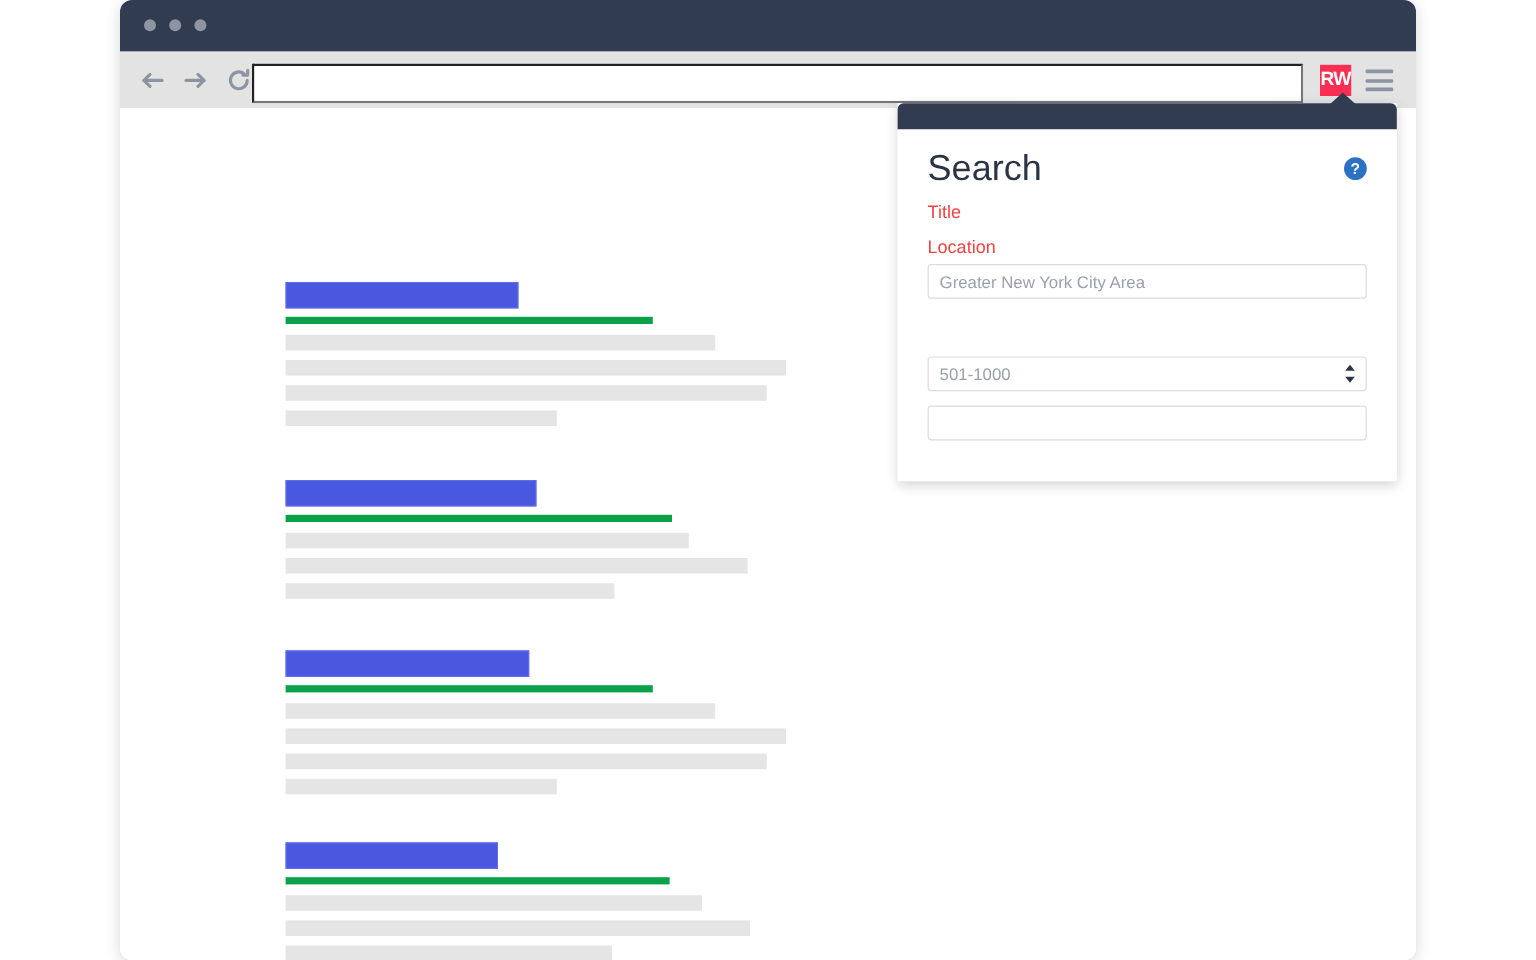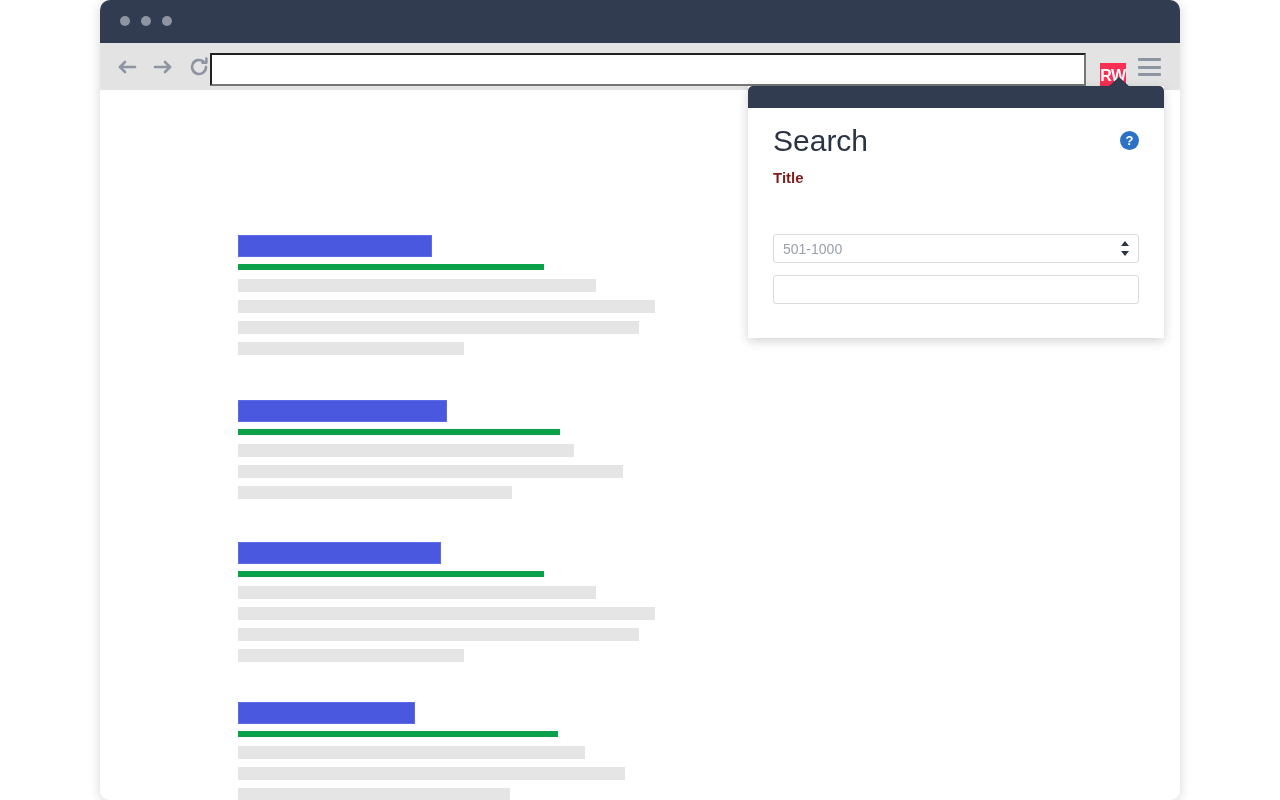--- a/index.html
+++ b/index.html
@@ -82,21 +82,21 @@
     top: 10px;
     width: 868px;
     height: 27px;
     background: #ffffff;
     border-radius: 1px;
   }
 
   .ext-logo {
     position: absolute;
     left: 1000px;
-    top: 20px;
+    top: 11px;
     width: 26px; height: 26px;
     background: #fa2f53;
     display: flex;
     align-items: center;
     justify-content: center;
   }
   .ext-logo span {
     color: #ffffff;
     font-weight: bold;
     font-size: 16px;
@@ -213,22 +213,22 @@
     display: flex;
     align-items: center;
     justify-content: center;
     line-height: 1;
     cursor: pointer;
   }
 
   .field { margin-bottom: 12px; }
   .field-label {
     font-size: 15px;
-    font-weight: bold;
-    color: #7f1d1d;
+    font-weight: normal;
+    color: #ef4444;
     margin-bottom: 5px;
     display: block;
   }
   .field-input {
     width: 100%;
     box-sizing: border-box;
     height: 29px;
     padding: 4px 9px;
     font-size: 14px;
     font-family: "Liberation Sans", sans-serif;
@@ -374,20 +374,21 @@
     <div class="panel-header"></div>
     <div class="panel-body">
 
       <div class="panel-titlerow">
         <h1 class="panel-title">Search</h1>
         <div class="help-icon">?</div>
       </div>
 
       <div id="fields-container">
           <div class="field"><label class="field-label">Title</label></div>
+          <div class="field"><label class="field-label">Location</label><input class="field-input" type="text" placeholder="Greater New York City Area" style=""></div>
           <div class="field">
             <div class="select-wrap"><input class="field-input" readonly="" placeholder="501-1000" style=""><div class="select-arrows">
                 <span class="up"></span>
                 <span class="down"></span>
               </div></div>
           </div>
           <div class="field"><input class="field-input" type="text" placeholder="" style=""></div>
         </div>
 
     </div>

